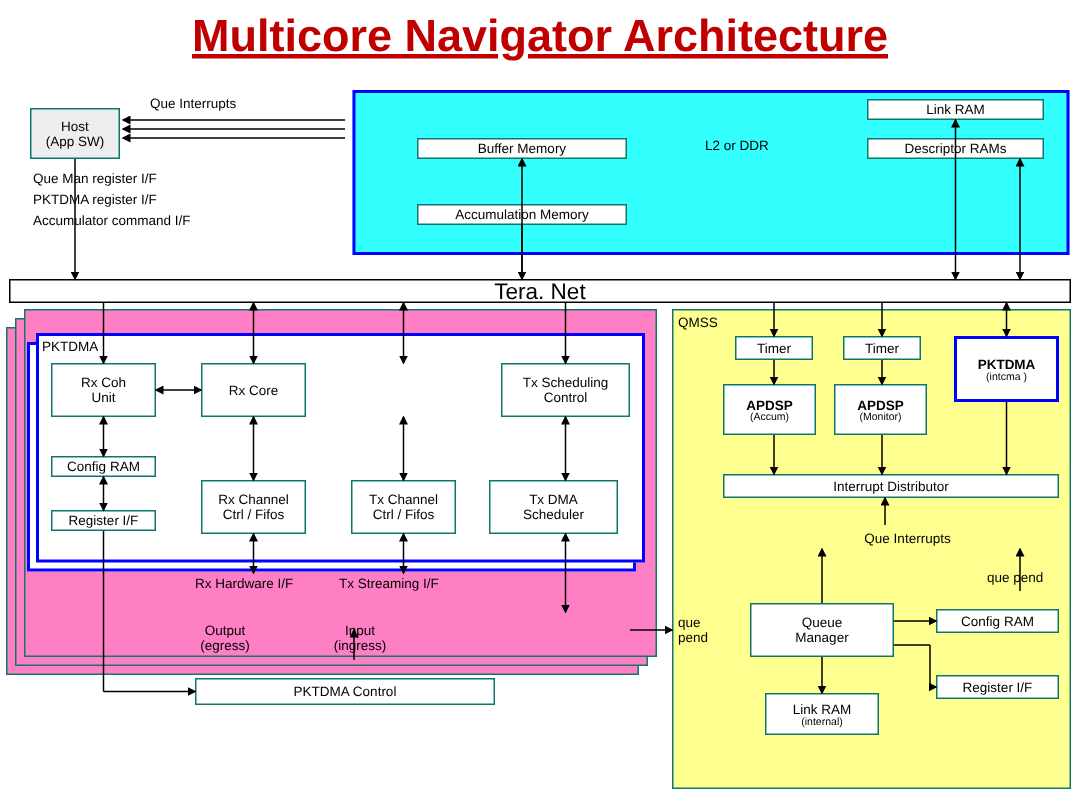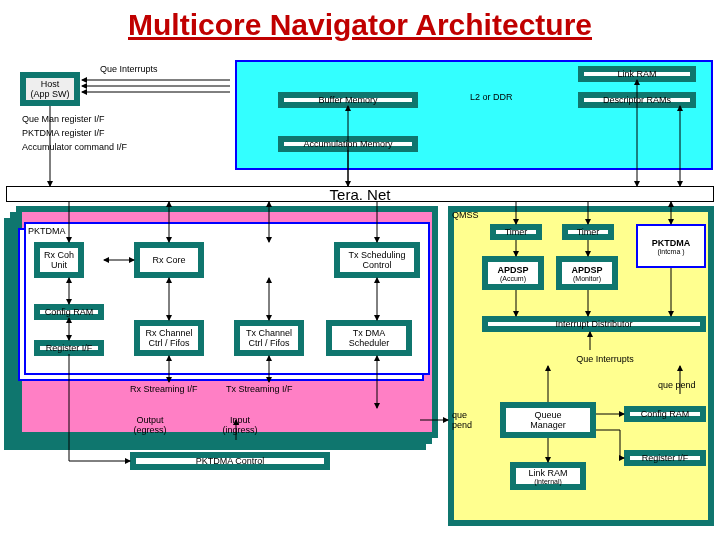--- a/index.html
+++ b/index.html
@@ -1,19 +1,19 @@
 <!DOCTYPE html>
 <html><head>
 <meta charset="utf-8">
 <style>
 *{box-sizing:border-box;margin:0;padding:0;font-family:Arial,sans-serif}
 body{width:720px;height:540px;background:#fff;position:relative;overflow:hidden}
 .title{font-size:30px;font-weight:bold;color:#c00000;text-align:center;padding:8px 4px;text-decoration:underline;text-decoration-color:#c00000}
 .diagram{position:relative;width:720px;height:490px}
-.box{position:absolute;border:6px solid #0f766e;background:#fff;font-size:9px;display:flex;align-items:center;justify-content:center;text-align:center;padding:2px}
+.box{position:absolute;border:1px solid #0f766e;background:#fff;font-size:9px;display:flex;align-items:center;justify-content:center;text-align:center;padding:2px}
 .box-cyan{background:#3ff}
 .box-yellow{background:#ffff8f}
 .box-magenta{background:#ff7fc5}
 .box-white{background:#fff}
 .box-grey{background:#eee}
 .bar{position:absolute;background:#fff;border:1px solid #000;font-size:15px;display:flex;align-items:center;justify-content:center}
 .label{position:absolute;font-size:9px;background:transparent;border:none}
 .nb{border:none;background:transparent}
 svg.arrows{position:absolute;top:0;left:0;width:720px;height:490px;pointer-events:none}
 svg.arrows line{stroke:#000;stroke-width:1}
@@ -51,36 +51,36 @@
 
 <div class="box box-magenta" style="left:4px;top:168px;width:422px;height:232px"></div>
 <div class="box box-magenta" style="left:10px;top:162px;width:422px;height:232px"></div>
 <div class="box box-magenta" style="left:16px;top:156px;width:422px;height:232px"></div>
 <div class="label" style="left:22px;top:176px;font-size:9px">Hardware Block</div>
 
 <div class="box box-white" style="left:18px;top:178px;width:406px;height:153px;border:2px solid #00f"></div>
 <div class="box box-white" style="left:24px;top:172px;width:406px;height:153px;border:2px solid #00f"></div>
 <div class="label" style="left:28px;top:176px">PKTDMA</div>
 
-<div class="box" style="left:34px;top:192px;width:50px;height:36px;white-space:pre">Rx Coh
+<div class="box" style="left:34px;top:192px;width:70px;height:36px;white-space:pre">Rx Coh
 Unit</div>
 <div class="box" style="left:134px;top:192px;width:70px;height:36px">Rx Core</div>
 <div class="box" style="left:334px;top:192px;width:86px;height:36px;white-space:pre">Tx Scheduling
 Control</div>
 
 <div class="box" style="left:34px;top:254px;width:70px;height:14px">Config RAM</div>
 <div class="box" style="left:34px;top:290px;width:70px;height:14px">Register I/F</div>
 <div class="box" style="left:134px;top:270px;width:70px;height:36px;white-space:pre">Rx Channel
 Ctrl / Fifos</div>
 <div class="box" style="left:234px;top:270px;width:70px;height:36px;white-space:pre">Tx Channel
 Ctrl / Fifos</div>
 <div class="box" style="left:326px;top:270px;width:86px;height:36px;white-space:pre">Tx DMA
 Scheduler</div>
 
-<div class="label" style="left:130px;top:334px">Rx Streaming I/F</div>
+<div class="label" style="left:130px;top:334px">Rx Hardware I/F</div>
 <div class="label" style="left:226px;top:334px">Tx Streaming I/F</div>
 
 <div class="label nb box" style="left:110px;top:360px;width:80px;height:30px;border:none;white-space:pre">Output
 (egress)</div>
 <div class="label nb box" style="left:200px;top:360px;width:80px;height:30px;border:none;white-space:pre">Input
 (ingress)</div>
 
 <div class="box" style="left:130px;top:402px;width:200px;height:18px">PKTDMA Control</div>
 
 <div class="box box-yellow" style="left:448px;top:156px;width:266px;height:320px"></div>

